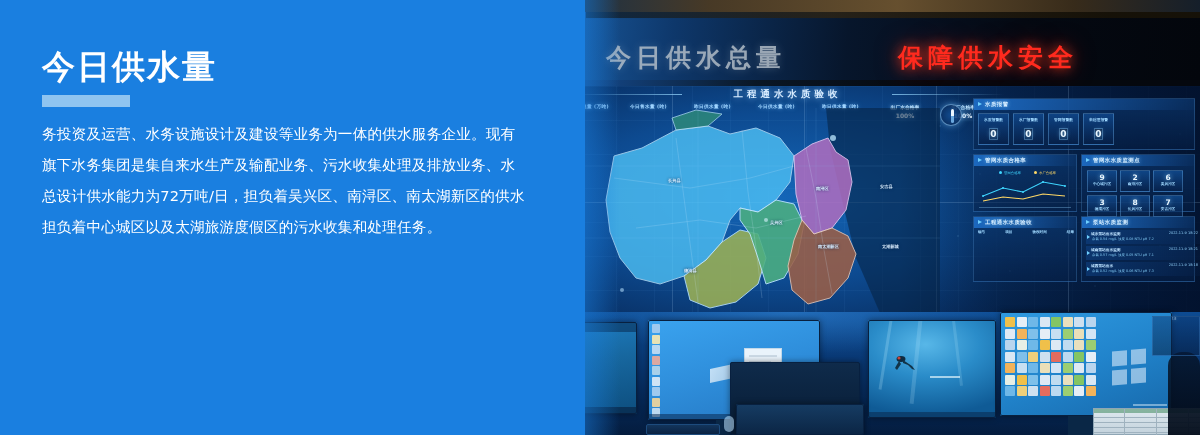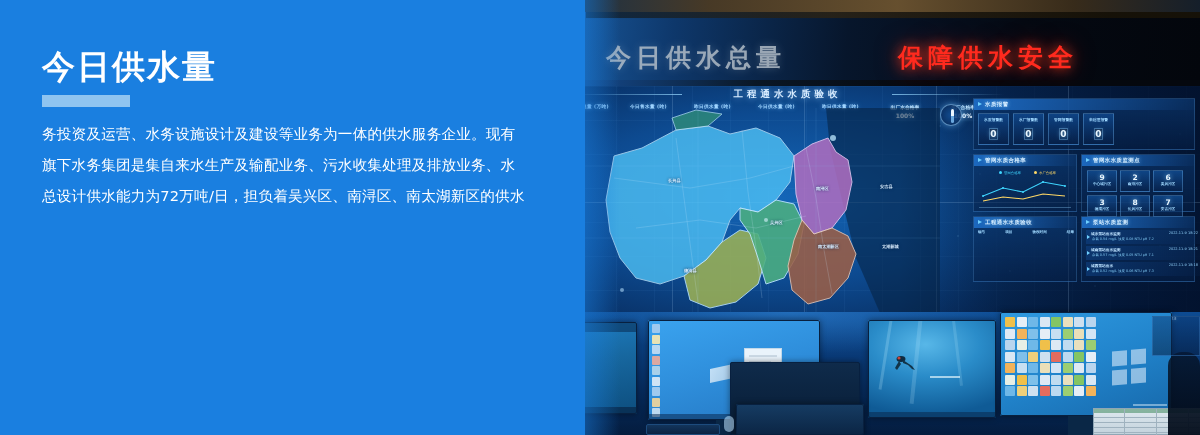--- a/index.html
+++ b/index.html
@@ -573,15 +573,16 @@
   <div class="left-panel"></div>
   <div class="left-fade"></div>
 
   <h1 class="title">今日供水量</h1>
   <div class="accent"></div>
 
   <div class="body-txt">
     <p>务投资及运营、水务设施设计及建设等业务为一体的供水服务企业。现有</p>
     <p>旗下水务集团是集自来水生产及输配业务、污水收集处理及排放业务、水</p>
     <p>总设计供水能力为72万吨/日，担负着吴兴区、南浔区、南太湖新区的供水</p>
+    <p>担负着中心城区以及太湖旅游度假区的污水收集和处理任务。</p>
   </div>
 
 </div>
 
 </body></html>

